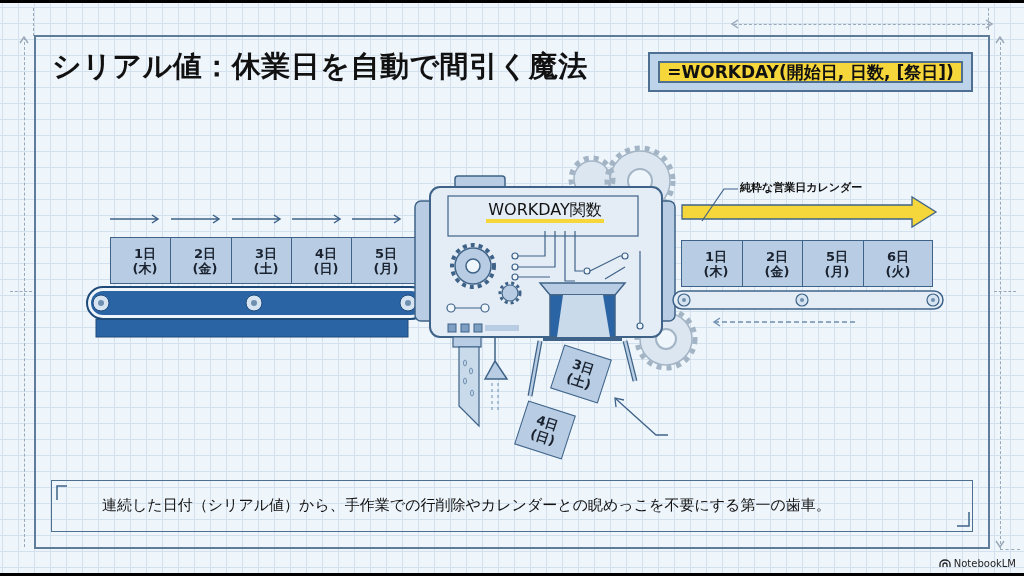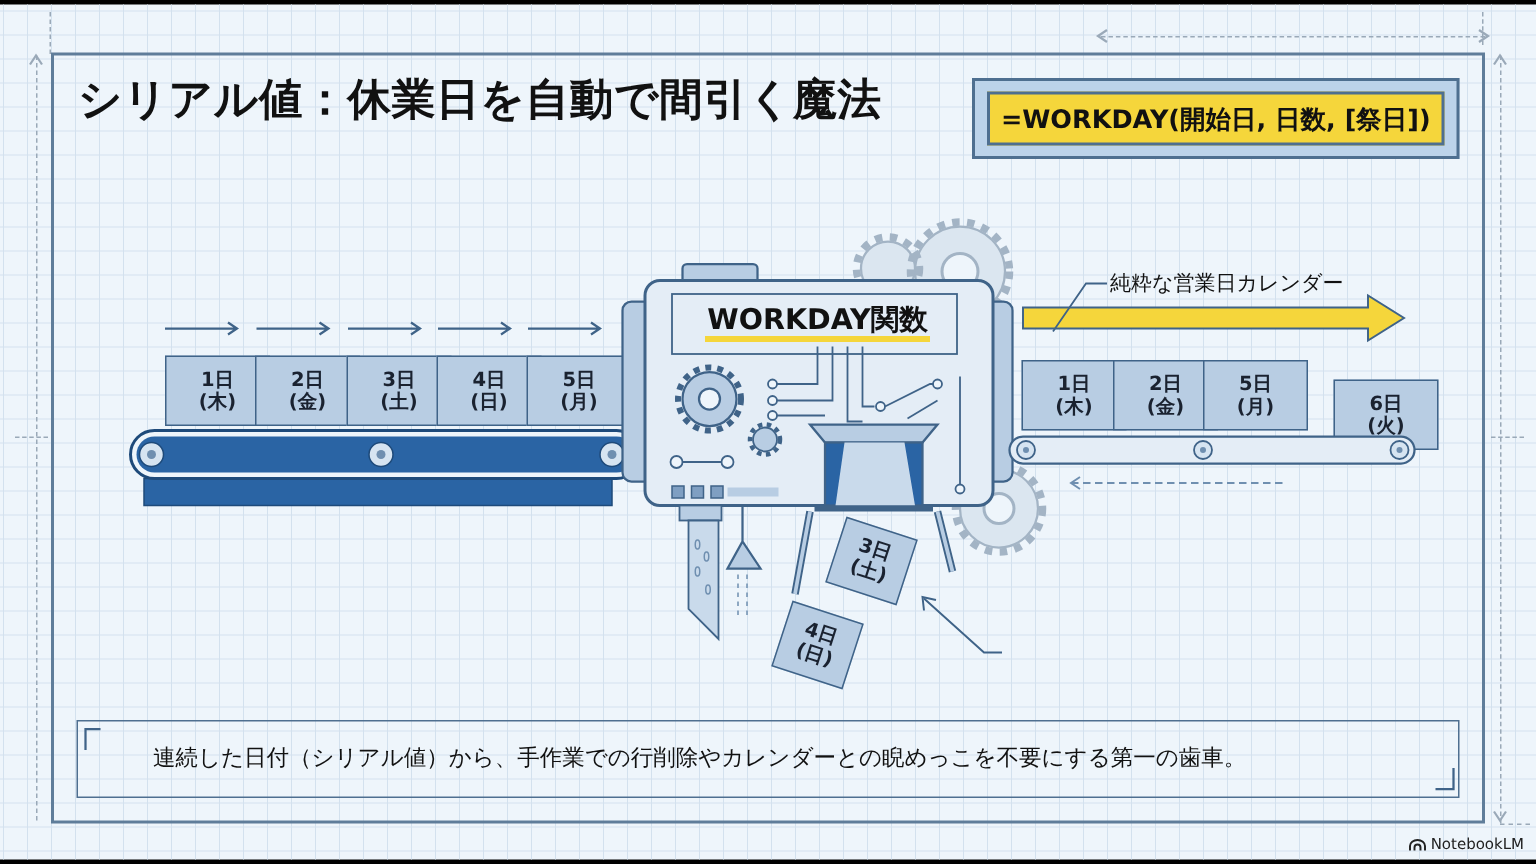--- a/index.html
+++ b/index.html
@@ -17,35 +17,35 @@
   .frame {
     position: absolute; left: 34px; top: 32px; width: 956px; height: 514px;
     border: 2px solid #5f7d9a;
   }
   .dim { position: absolute; border-color: #9aa9b8; border-style: dashed; border-width: 0; }
   .title {
     position: absolute; left: 52px; top: 44px; font-size: 29px; font-weight: bold;
     color: #111; letter-spacing: 0.5px;
   }
   .formula-outer {
-    position: absolute; left: 648px; top: 49px; width: 325px; height: 54px;
+    position: absolute; left: 648px; top: 49px; width: 325px; height: 40px;
     background: #bcd3ea; border: 2px solid #4e6f90;
   }
   .formula {
     position: absolute; left: 8px; top: 7px; right: 8px; bottom: 7px;
     background: #f5d63b; border: 2px solid #4e6f90;
     font-size: 17px; font-weight: bold; color: #111;
     display: flex; align-items: center; justify-content: center;
   }
   .day-box {
     position: absolute; width: 70px; height: 47px; background: #b8cde3;
     border: 1.5px solid #3f6388; font-size: 13px; font-weight: bold; color: #1a2230;
     display: flex; flex-direction: column; align-items: center; justify-content: center; line-height: 15px;
   }
-  .label-text { position: absolute; font-size: 14px; font-weight: normal; color: #111; white-space: nowrap; }
+  .label-text { position: absolute; font-size: 11px; font-weight: bold; color: #111; white-space: nowrap; }
   .caption-box {
     position: absolute; left: 51px; top: 477px; width: 922px; height: 52px;
     border: 1.5px solid #4e6f90;
   }
   .caption {
     position: absolute; left: 102px; top: 493px; font-size: 15px; font-weight: normal; color: #111; white-space: nowrap;
   }
   .brand {
     position: absolute; right: 8px; top: 555px; font-size: 10px; color: #222; display: flex; align-items: center; gap: 3px;
   }
@@ -204,21 +204,21 @@
         <ellipse cx="57" cy="222" rx="1.5" ry="3"></ellipse>
       </g>
     <path d="M80 166 V190 M70 208 L80 190 L92 208 Z" fill="#b8cde3" stroke="#3f6388" stroke-width="1.5"></path>
     <g stroke="#6f8fb0" stroke-width="1" stroke-dasharray="3 3">
         <path d="M77 212 V240"></path>
         <path d="M83 212 V240"></path>
       </g>
   </svg>
 
   <div style="position:absolute;left:460px;top:197px;width:170px;text-align:center;">
-    <span style="font-size:19px;font-weight:bold;color:#111;border-bottom:4px solid #f5d63b;padding:0 2px;">WORKDAY関数</span>
+    <span style="font-size:16px;font-weight:normal;color:#111;border-bottom:4px solid #f5d63b;padding:0 2px;">WORKDAY関数</span>
   </div>
 
   <div class="day-box" style="left:556px;top:348px;width:50px;height:46px;transform:rotate(18deg);">
     <span>3日</span>
     <span>(土)</span>
   </div>
   <div class="day-box" style="left:520px;top:404px;width:50px;height:46px;transform:rotate(18deg);">
     <span>4日</span>
     <span>(日)</span>
   </div>
@@ -239,21 +239,21 @@
     <span>(木)</span>
   </div>
   <div class="day-box" style="left:742px;top:237px;">
     <span>2日</span>
     <span>(金)</span>
   </div>
   <div class="day-box" style="left:802px;top:237px;">
     <span>5日</span>
     <span>(月)</span>
   </div>
-  <div class="day-box" style="left:863px;top:250px;margin-left:26px;">
+  <div class="day-box" style="left:863px;top:237px;">
     <span>6日</span>
     <span>(火)</span>
   </div>
 
   <svg width="275" height="22" style="left:672px;top:287px;">
     <rect x="1" y="1" width="270" height="18" rx="9" fill="#e4edf6" stroke="#3f6388" stroke-width="1.5"></rect>
     <g fill="#d6e4f1" stroke="#3f6388" stroke-width="1.2">
       <circle cx="12" cy="10" r="6"></circle>
         <circle cx="130" cy="10" r="6"></circle>
         <circle cx="261" cy="10" r="6"></circle>

